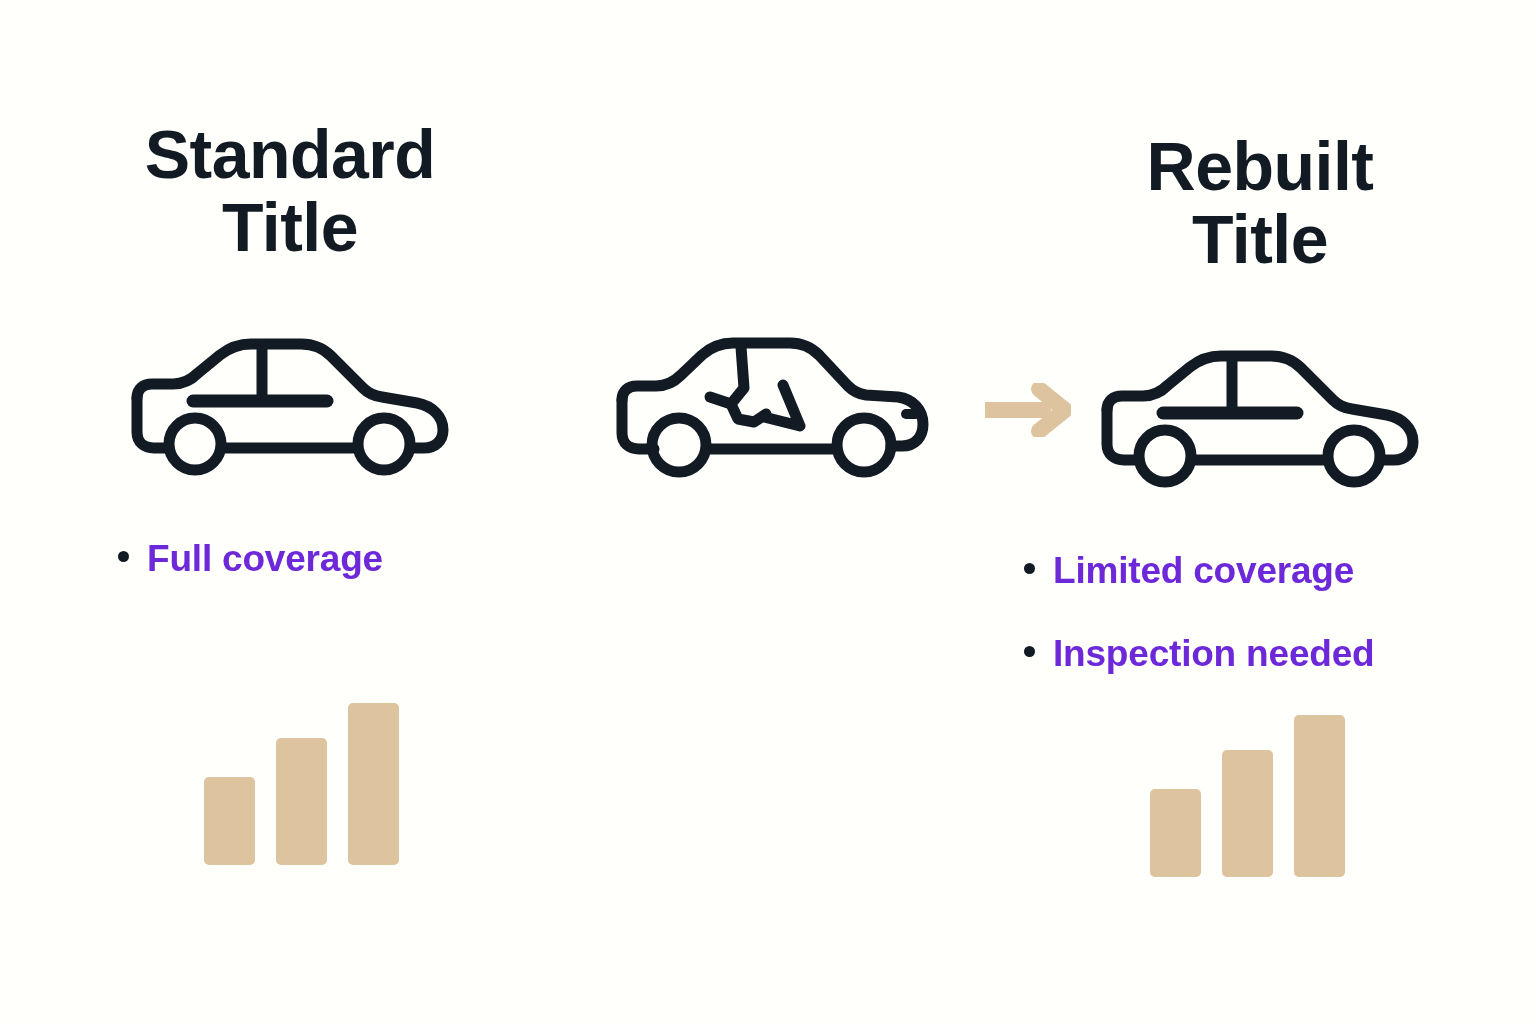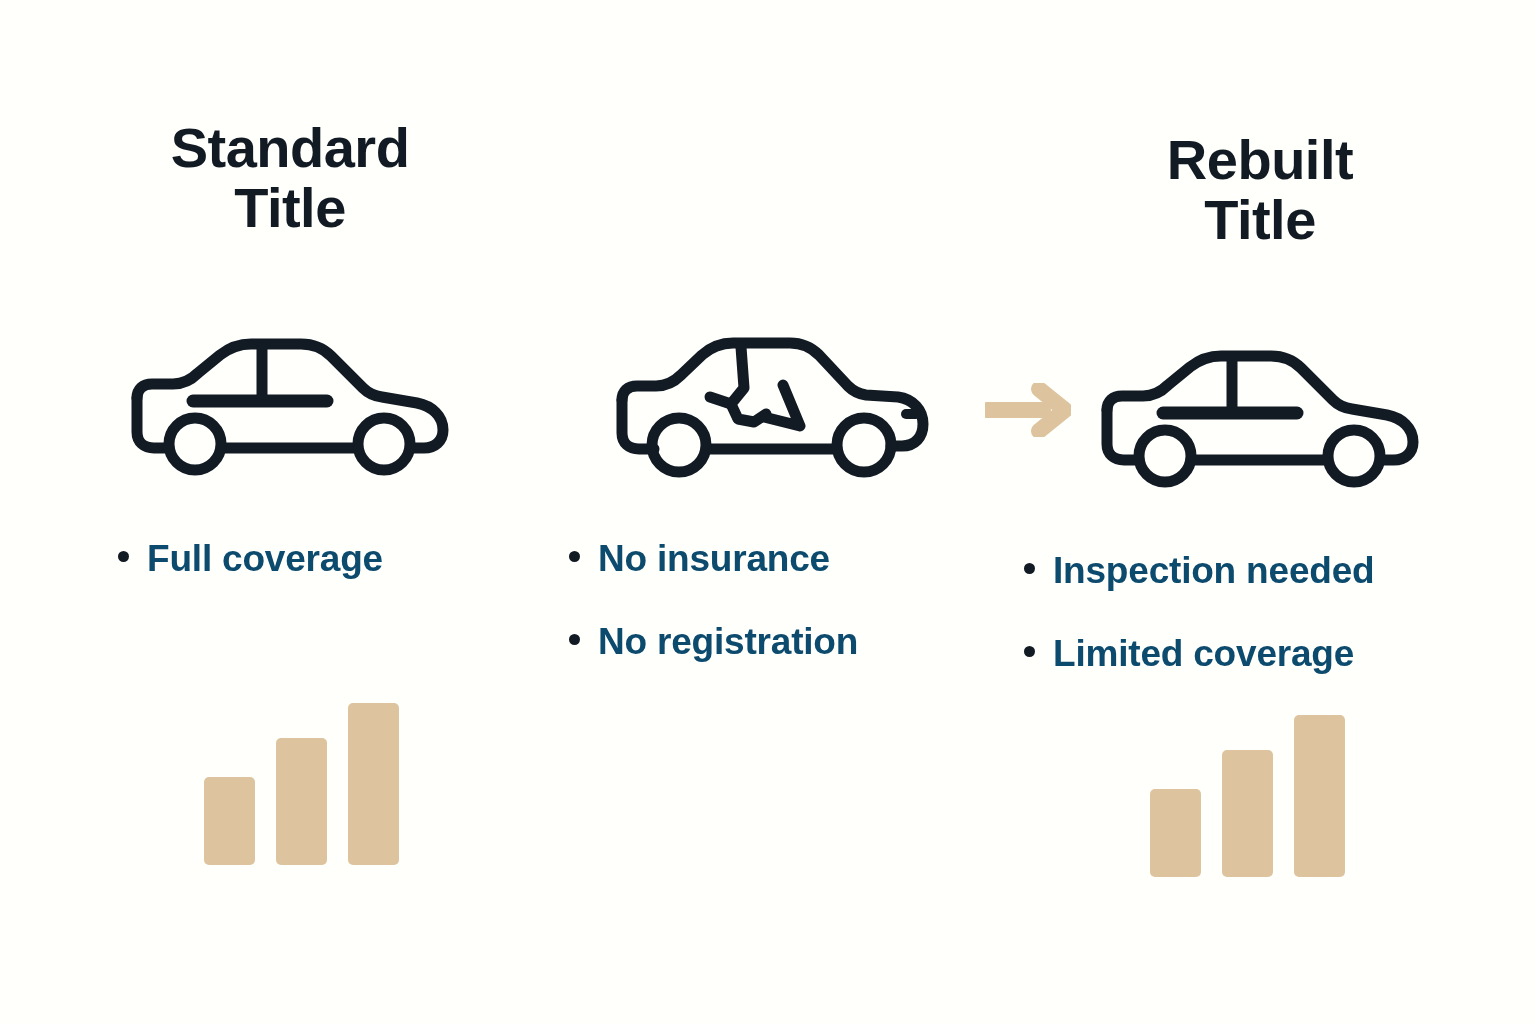--- a/index.html
+++ b/index.html
@@ -33,21 +33,21 @@
   .col-salvage  { left: 545px;  width: 455px; }
   .col-rebuilt  { left: 1010px; width: 500px; margin-top: 12px; }
 
   
   .col-heading {
     position: absolute;
     top: 118px;
     left: 0;
     width: 100%;
     text-align: center;
-    font-size: 56px;
+    font-size: 68px;
     font-weight: 700;
     line-height: 1.08;
     letter-spacing: -0.5px;
     color: #121a24;
     white-space: pre-line;
   }
   .col-salvage .col-heading {
     white-space: nowrap;
   }
 
@@ -90,21 +90,21 @@
   .col-standard .bullet-list { padding-left: 58px; }
   .col-salvage  .bullet-list { padding-left: 24px; }
   .col-rebuilt  .bullet-list { padding-left: 14px; }
 
   .bullet-item {
     display: flex;
     align-items: baseline;
     font-size: 37px;
     font-weight: 700;
     line-height: 1.12;
-    color: #0c4a6e;
+    color: #6d28d9;
     margin-bottom: 42px;
     letter-spacing: -0.2px;
   }
   .bullet-dot {
     flex: 0 0 auto;
     width: 11px;
     height: 11px;
     border-radius: 50%;
     background: #121a24;
     margin-right: 18px;
@@ -226,30 +226,20 @@
                  L128 85
                  L144 88
                  L156 80"></path>
 
         <path d="M100 63 L121 70"></path>
 
         <path d="M173 51 L190 92 L154 83"></path>
       </svg>
     </div>
 
-    <ul class="bullet-list">
-      <li class="bullet-item">
-        <span class="bullet-dot" style="background: rgb(18, 26, 36);"></span>
-        <span class="bullet-text">No insurance</span>
-      </li>
-      <li class="bullet-item">
-        <span class="bullet-dot" style="background: rgb(18, 26, 36);"></span>
-        <span class="bullet-text">No registration</span>
-      </li>
-    </ul>
   </div>
 
   <div class="transition-arrow">
     <svg width="86" height="54" viewBox="0 0 86 54" fill="none">
       <path d="M2 27 L58 27" stroke="#ddc49f" stroke-width="16" stroke-linecap="round"></path>
       <path d="M54 6 L80 27 L54 48" stroke="#ddc49f" stroke-width="16" stroke-linecap="round" stroke-linejoin="round" fill="none"></path>
     </svg>
   </div>
 
   <div class="column col-rebuilt">
@@ -280,25 +270,25 @@
         <circle cx="70" cy="108" r="26"></circle>
         <circle cx="259" cy="108" r="26"></circle>
         <path d="M137 12 L137 62"></path>
         <path d="M68 65 L202 65" stroke-width="13"></path>
       </svg>
     </div>
 
     <ul class="bullet-list">
       <li class="bullet-item">
         <span class="bullet-dot" style="background: rgb(18, 26, 36);"></span>
-        <span class="bullet-text">Inspection needed</span>
+        <span class="bullet-text">Limited coverage</span>
       </li>
       <li class="bullet-item">
         <span class="bullet-dot" style="background: rgb(18, 26, 36);"></span>
-        <span class="bullet-text">Limited coverage</span>
+        <span class="bullet-text">Inspection needed</span>
       </li>
     </ul>
 
     <div class="bar-chart">
       <div class="bar" style="height: 88px; background: rgb(221, 196, 159);"></div>
       <div class="bar" style="height: 127px; background: rgb(221, 196, 159);"></div>
       <div class="bar" style="height: 162px; background: rgb(221, 196, 159);"></div>
     </div>
   </div>
 

